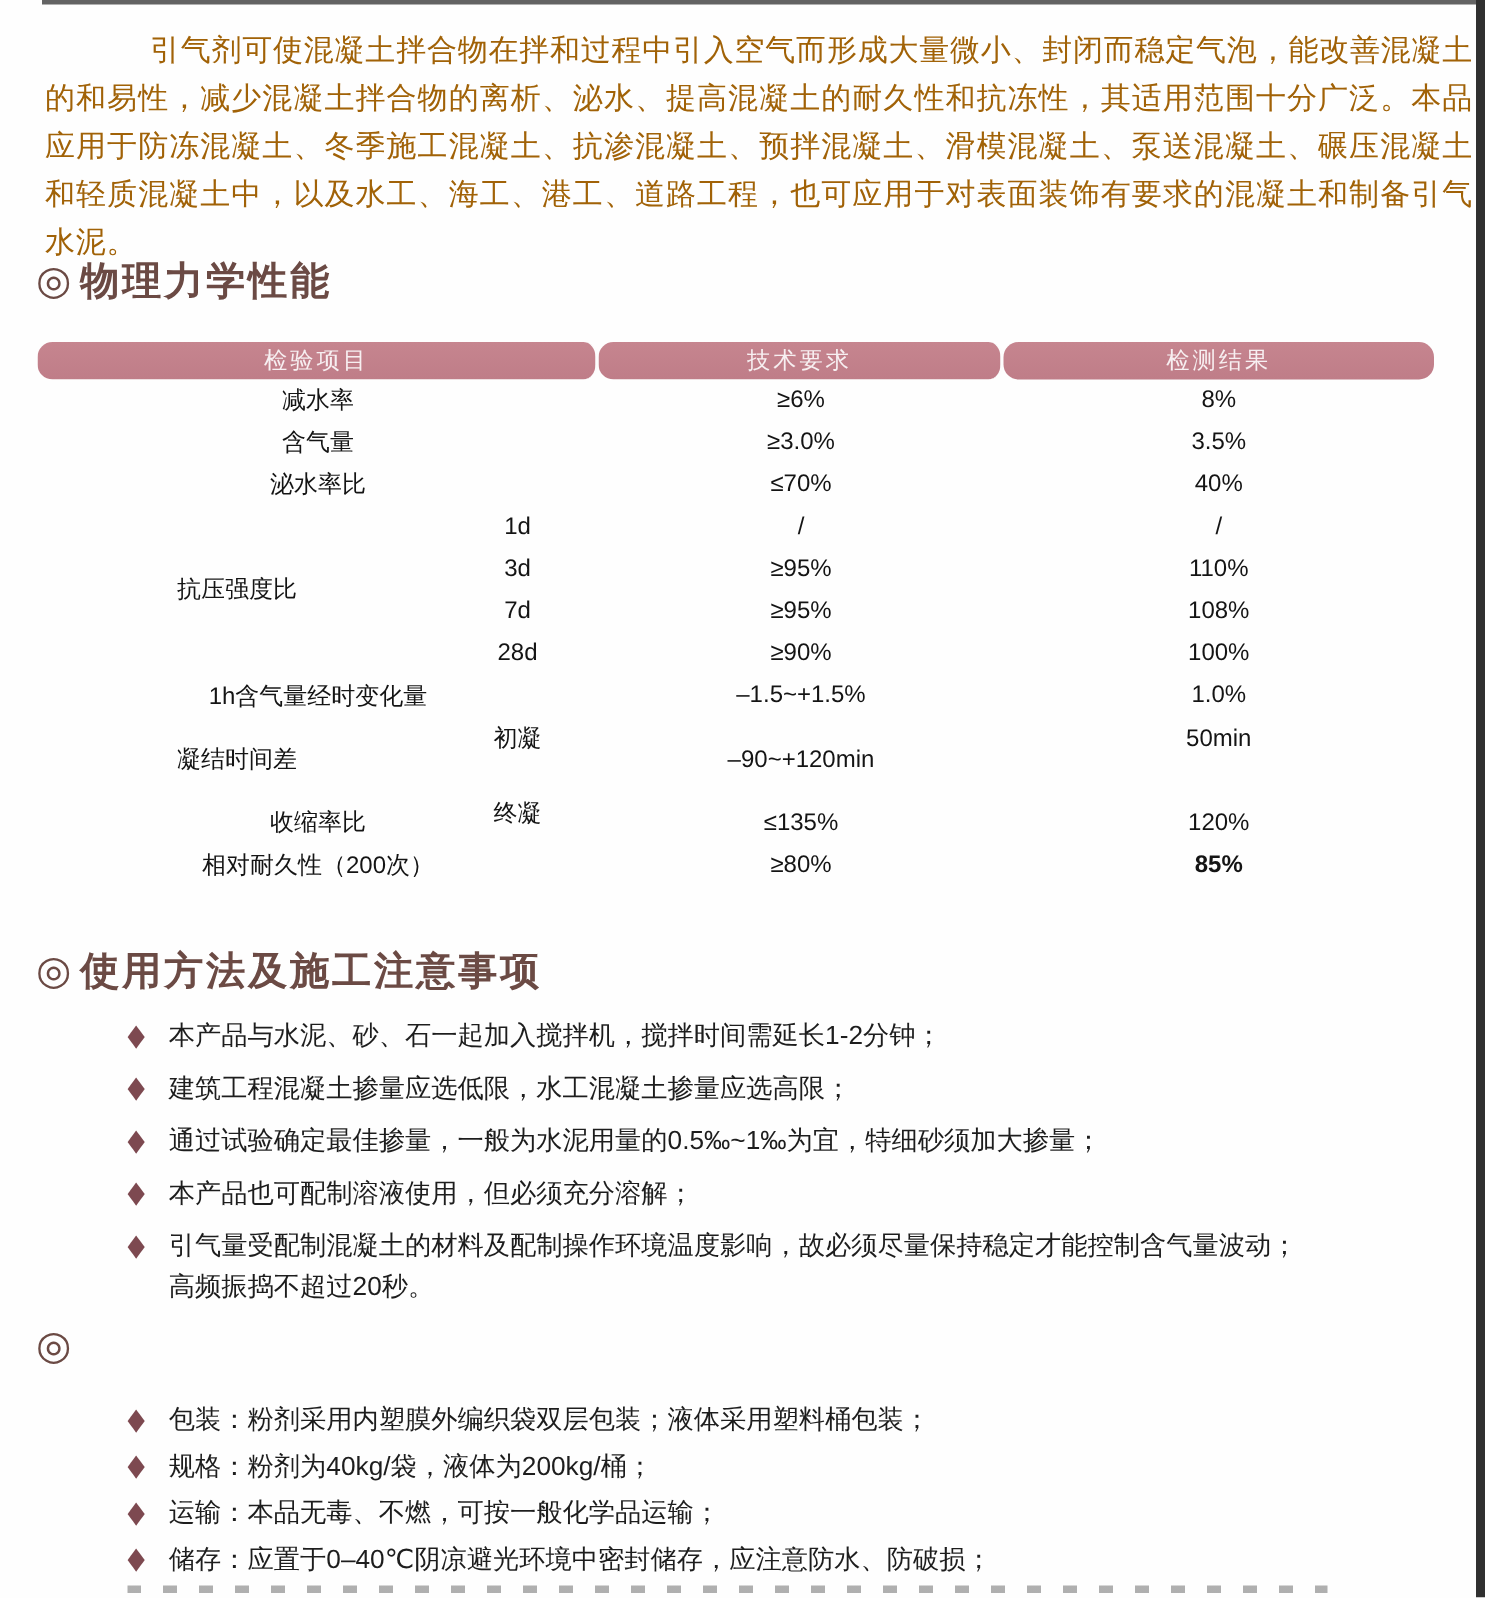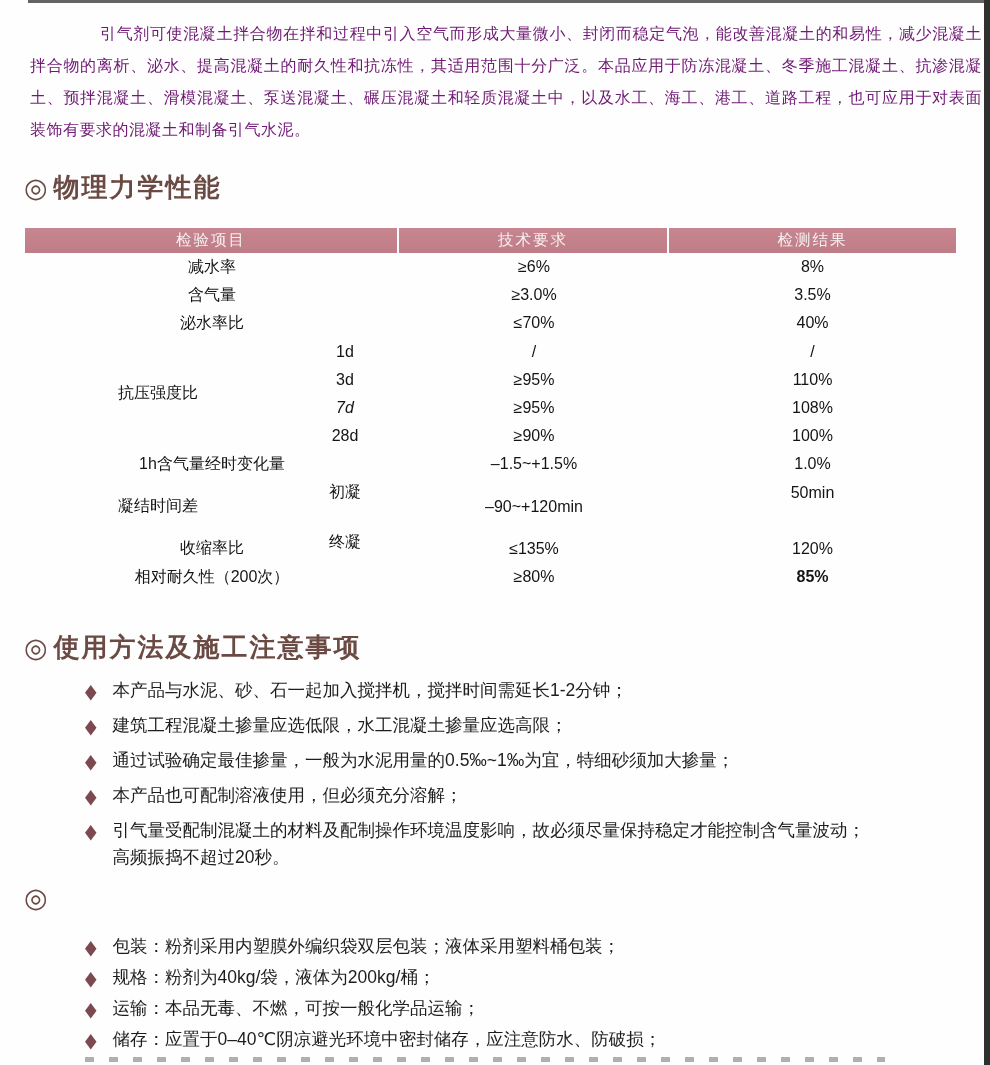--- a/index.html
+++ b/index.html
@@ -7,39 +7,39 @@
     width:990px;height:1065px;position:relative;overflow:hidden;
     background:#fefefe;
     font-family:"Liberation Sans","DejaVu Sans",sans-serif;
     color:#1c1c1c;
   }
   .scan-edge-top{position:absolute;top:0;left:28px;right:0;height:3px;background:#3d3d3d;opacity:.8;}
   .scan-edge-right{position:absolute;top:0;right:0;width:6px;height:100%;background:#303030;}
 
   .intro{
     position:absolute;left:30px;top:18px;width:952px;
-    font-size:16px;line-height:32px;letter-spacing:.5px;
-    text-indent:70px;text-align:justify;color:#701a75;margin:0;
+    font-size:20px;line-height:32px;letter-spacing:.5px;
+    text-indent:70px;text-align:justify;color:#a16207;margin:0;
   }
 
   .sec-heading{
     position:absolute;left:24px;margin:0;
     font-size:26px;font-weight:bold;letter-spacing:2px;color:#6b4a44;
     display:flex;align-items:center;gap:6px;
   }
   .sec-heading .marker{font-size:27px;font-weight:normal;letter-spacing:0;}
 
   .perf-table{
     position:absolute;left:25px;top:228px;width:931px;
     display:grid;
     grid-template-columns:266px 108px 270px 287px;
     grid-template-rows:25px repeat(12,28.2px);
     font-size:16px;color:#141414;
   }
-  .tc{display:flex;align-items:center;justify-content:center;text-align:center;}
+  .tc{display:flex;align-items:center;justify-content:center;text-align:center;border-radius:10px;}
   .th{
     background:linear-gradient(180deg,#c6858f 0%,#bf7d88 100%);
     color:#f7eff1;font-size:15.5px;letter-spacing:2px;
   }
   .th.sep{border-right:2px solid #fdfdfd;}
 
   .bullets{position:absolute;left:85px;margin:0;padding:0;list-style:none;width:870px;}
   .bullets li{
     display:flex;align-items:flex-start;gap:16px;
     font-size:17.5px;line-height:27px;color:#1d1d1d;
@@ -89,21 +89,21 @@
   <div class="tc" style="grid-column:3;grid-row:4;">≤70%</div>
   <div class="tc" style="grid-column:4;grid-row:4;">40%</div>
 
   <div class="tc" style="grid-column:1;grid-row:5/9;">抗压强度比</div>
   <div class="tc" style="grid-column:2;grid-row:5;">1d</div>
   <div class="tc" style="grid-column:3;grid-row:5;">/</div>
   <div class="tc" style="grid-column:4;grid-row:5;">/</div>
   <div class="tc" style="grid-column:2;grid-row:6;">3d</div>
   <div class="tc" style="grid-column:3;grid-row:6;">≥95%</div>
   <div class="tc" style="grid-column:4;grid-row:6;">110%</div>
-  <div class="tc" style="grid-column:2;grid-row:7;font-style:italic;">7d</div>
+  <div class="tc" style="grid-column:2;grid-row:7;">7d</div>
   <div class="tc" style="grid-column:3;grid-row:7;">≥95%</div>
   <div class="tc" style="grid-column:4;grid-row:7;">108%</div>
   <div class="tc" style="grid-column:2;grid-row:8;">28d</div>
   <div class="tc" style="grid-column:3;grid-row:8;">≥90%</div>
   <div class="tc" style="grid-column:4;grid-row:8;">100%</div>
 
   <div class="tc" style="grid-column:1/3;grid-row:9;">1h含气量经时变化量</div>
   <div class="tc" style="grid-column:3;grid-row:9;">–1.5~+1.5%</div>
   <div class="tc" style="grid-column:4;grid-row:9;">1.0%</div>
 

